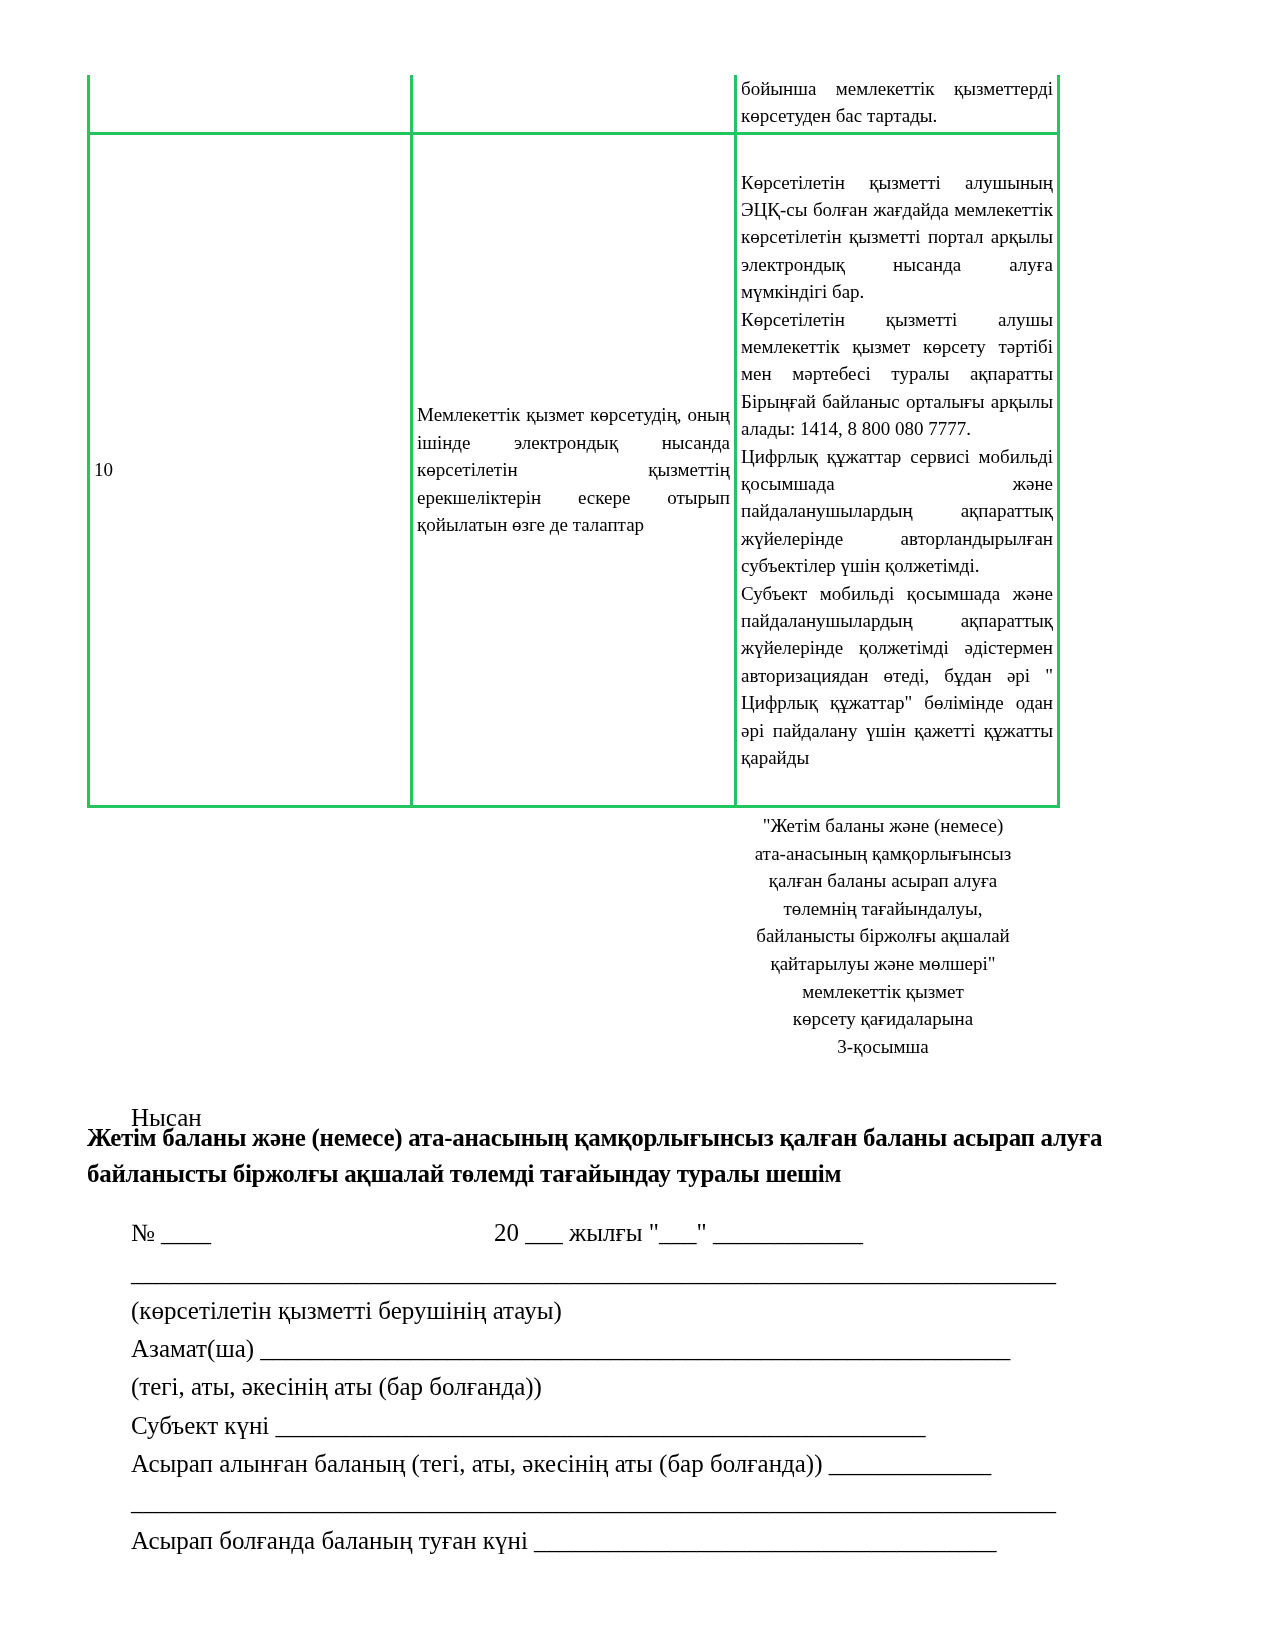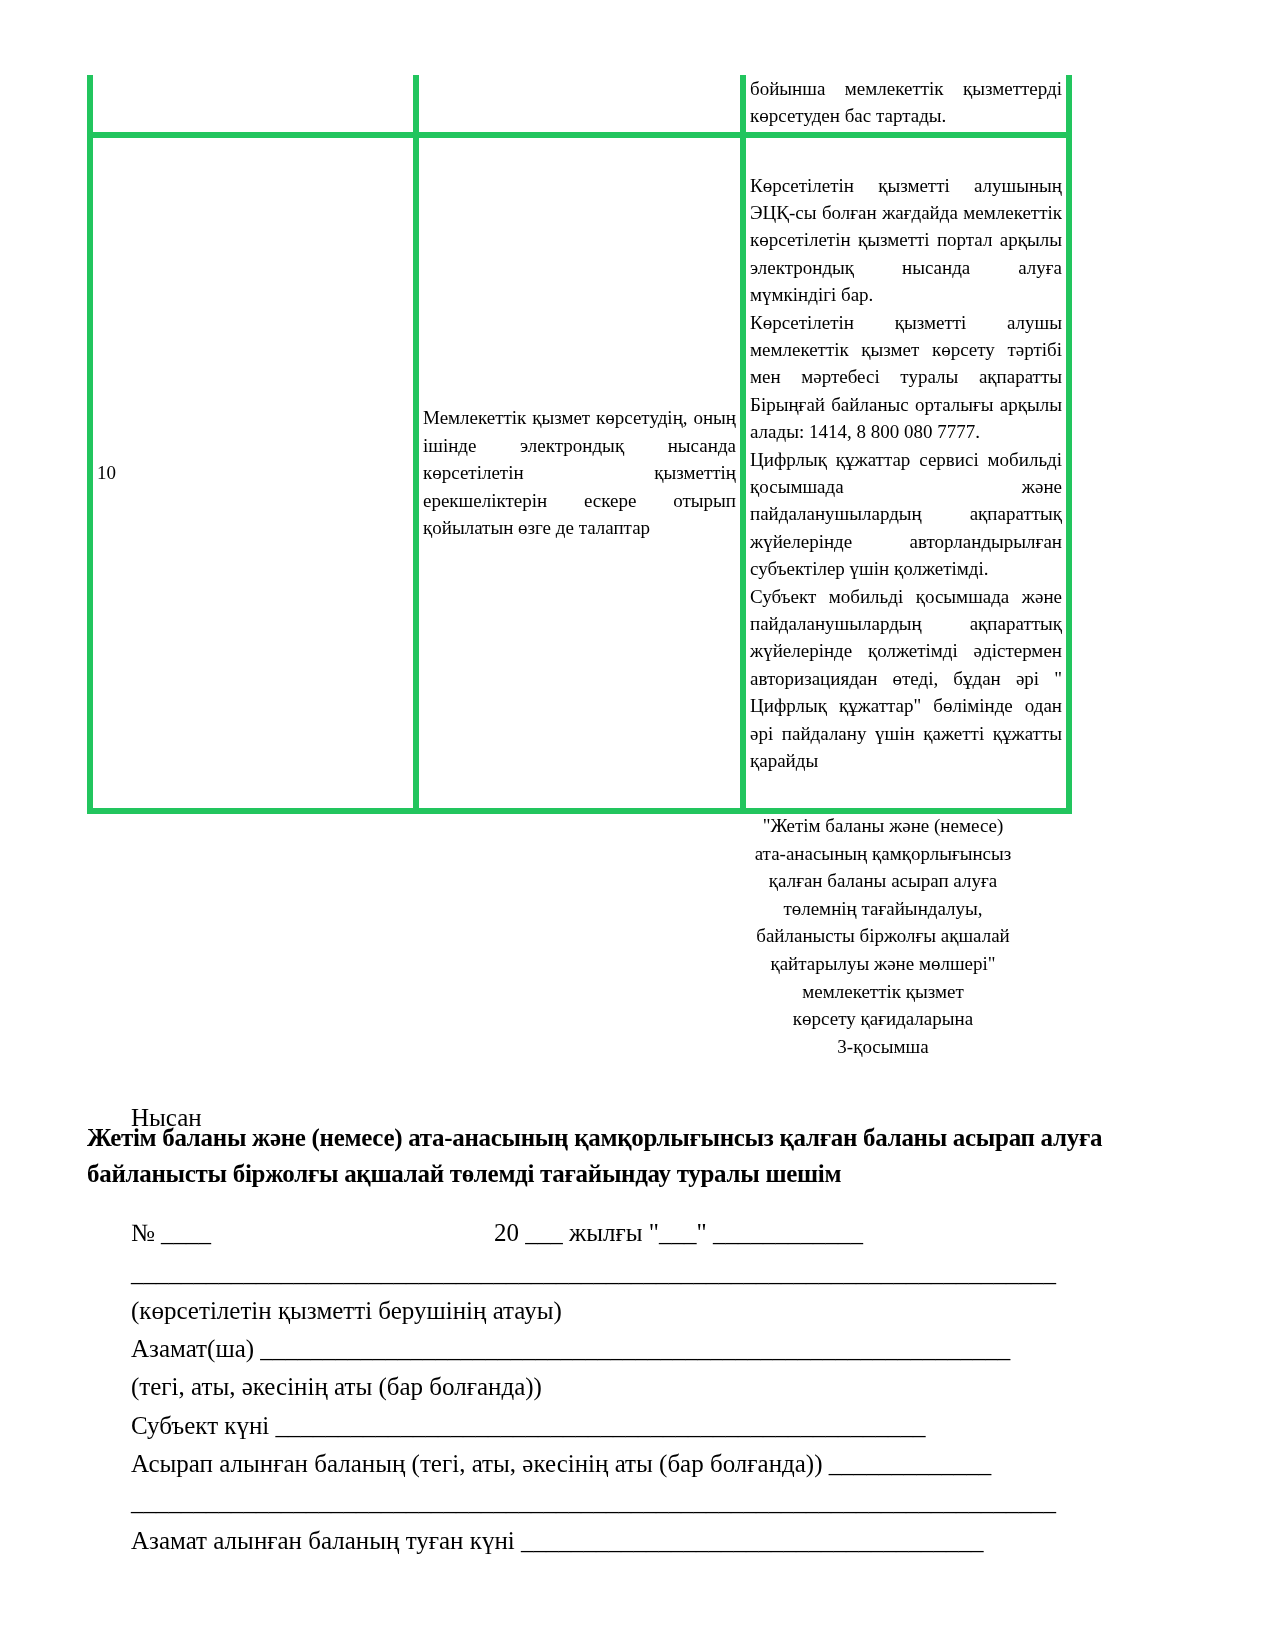--- a/index.html
+++ b/index.html
@@ -1,19 +1,19 @@
 <!DOCTYPE html>
 <html><head>
 <meta charset="utf-8">
 <style>
   html, body { margin: 0; padding: 0; background: #ffffff; }
   body { width: 1275px; height: 1650px; position: relative; overflow: hidden;
          font-family: "Liberation Serif", "DejaVu Serif", serif; color: #000; }
   .tbl { position: absolute; left: 87px; top: 75px; width: 961px; border-collapse: collapse; table-layout: fixed; }
-  .tbl td { border: 6px solid #22c55e; vertical-align: middle; padding: 0 4px; font-size: 19px; line-height: 27.4px; }
+  .tbl td { border: 3px solid #22c55e; vertical-align: middle; padding: 0 4px; font-size: 19px; line-height: 27.4px; }
   .tbl tr.first td { border-top: none; }
   .tbl tr.first td.c3 { vertical-align: top; }
   .c1 { width: 312px; }
   .c2 { width: 313px; }
   .c3 { width: 312px; }
   .just { text-align: justify; text-align-last: left; }
   .para { margin: 0; }
   .appendix { position: absolute; left: 728px; top: 812px; width: 310px; text-align: center;
               font-size: 19px; line-height: 27.6px; }
   .appendix div { white-space: nowrap; }
@@ -67,13 +67,13 @@
 <div class="line" style="top:1218px;">№ ____</div>
 <div class="line" style="top:1218px; left:494px;">20 ___ жылғы "___" ____________</div>
 
 <div class="line" style="top:1258px;">__________________________________________________________________________</div>
 <div class="line" style="top:1296px;text-align:center;">(көрсетілетін қызметті берушінің атауы)</div>
 <div class="line" style="top:1334px;">Азамат(ша) ____________________________________________________________</div>
 <div class="line" style="top:1372px;">(тегі, аты, әкесінің аты (бар болғанда))</div>
 <div class="line" style="top:1411px;">Субъект күні ____________________________________________________</div>
 <div class="line" style="top:1449px;">Асырап алынған баланың (тегі, аты, әкесінің аты (бар болғанда)) _____________</div>
 <div class="line" style="top:1487px;">__________________________________________________________________________</div>
-<div class="line" style="top:1526px;">Азамат алынған баланың туған күні _____________________________________</div>
+<div class="line" style="top:1526px;">Асырап болғанда баланың туған күні _____________________________________</div>
 
 </body></html>

